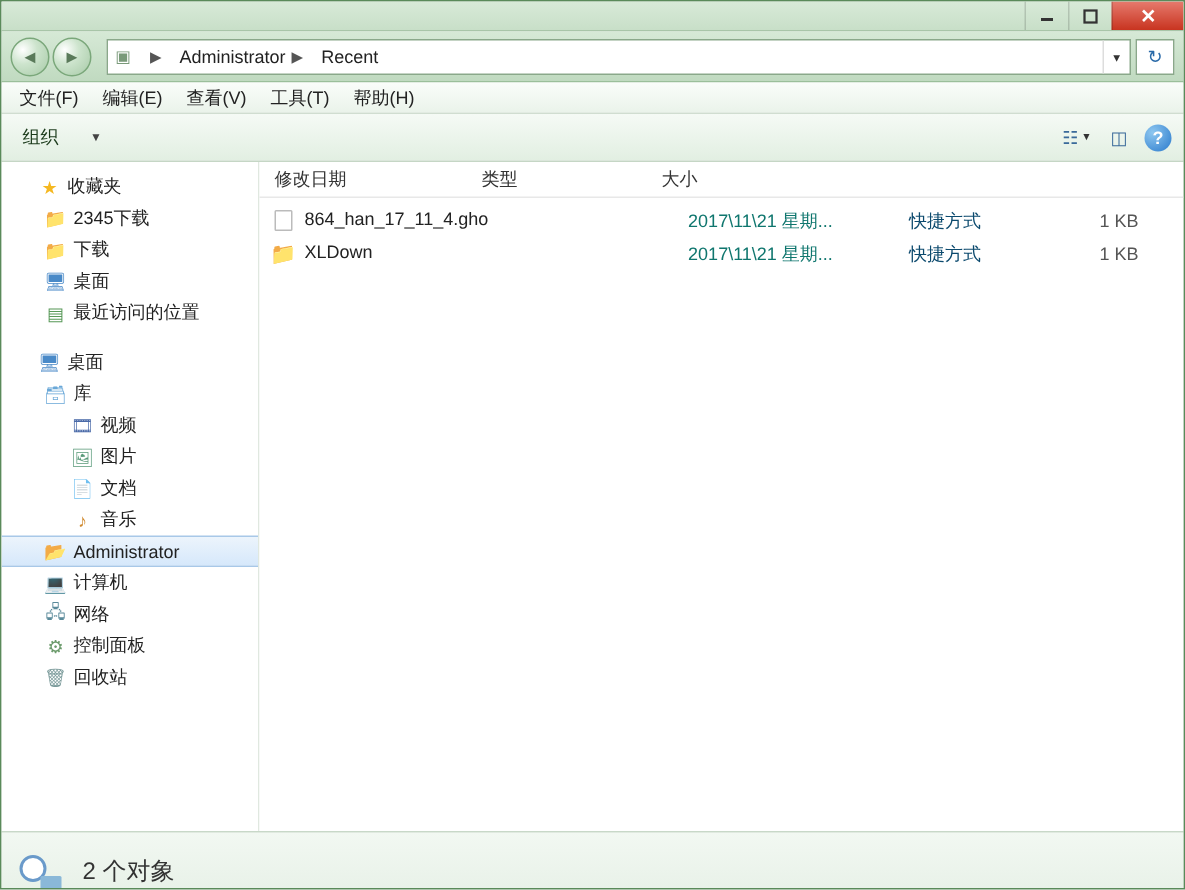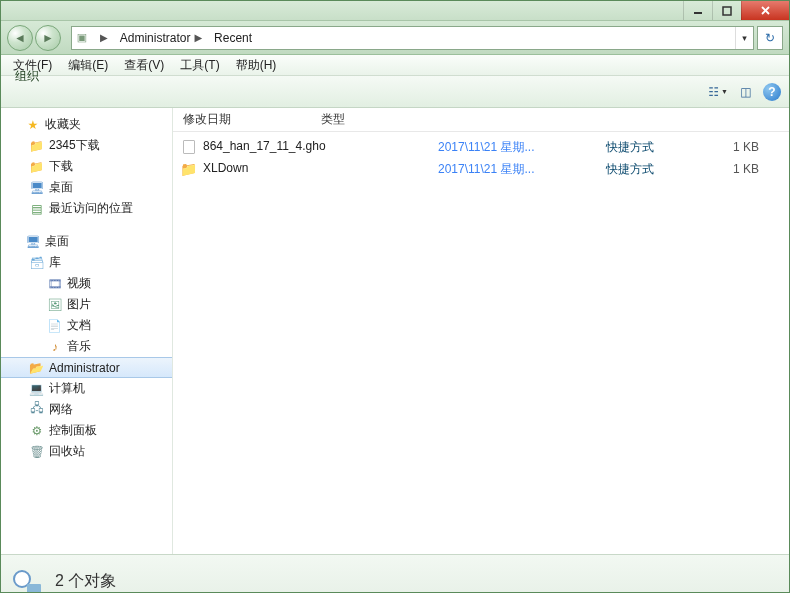--- a/index.html
+++ b/index.html
@@ -25,21 +25,21 @@
 .searchbox { width: 225px; height:24px; border:1px solid #8aa88a; background:#fff; margin-left:4px; display:flex; align-items:center; padding:0 4px; }
 .searchbox input { border:none; outline:none; flex:1; font-size:12px; color:#888; font-style:italic; background:transparent; }
 .searchbox .sicon { color:#3a7aca; font-size:13px; }
 
 
 .menubar { height: 21px; background: linear-gradient(to bottom,#fafdfa,#eaf3ea); border-bottom:1px solid #d0ddd0; display:flex; align-items:center; padding:0 4px; font-size:12px; }
 .menuitem { padding:2px 8px; color:#222; }
 
 
 .toolbar { height:32px; background: linear-gradient(to bottom,#f5faf5,#e2efe2); border-bottom:1px solid #c5d6c5; display:flex; align-items:center; padding:0 8px; font-size:12px; }
-.orgbtn { display:flex; align-items:center; gap:21px; padding:3px 6px; color:#1a3a1a;flex-direction:column; }
+.orgbtn { display:flex; align-items:center; gap:21px; padding:3px 6px; color:#1a3a1a; }
 .orgbtn .dd { font-size:8px; color:#444; }
 .tbspacer { flex:1; }
 .tbicon { width:26px; height:22px; display:flex; align-items:center; justify-content:center; color:#3a6a9a; font-size:12px; margin-left:2px;}
 .tbicon .dd { font-size:7px; margin-left:2px; color:#333;}
 .helpicon { width:18px; height:18px; border-radius:50%; background:radial-gradient(circle at 30% 30%,#8ec7f0,#2a7acc); color:#fff; font-size:12px; font-weight:bold; display:flex; align-items:center; justify-content:center; margin-left:4px;}
 
 
 .body { display:flex; height: calc(100% - 20px - 34px - 21px - 32px - 38px); }
 .sidebar { width:172px; background:#fff; border-right:1px solid #e0e8e0; overflow:hidden; padding-top:6px; font-size:12px; }
 .treegroup { margin-bottom:12px; }
@@ -69,21 +69,21 @@
 .colheaders { display:flex; height:24px; border-bottom:1px solid #e8e8e8; font-size:12px; color:#333; align-items:center; }
 .colh { padding-left:10px; display:flex; align-items:center; height:100%; border-right:1px solid transparent;}
 .colh.name { width:265px; }
 .colh.date { width:138px; }
 .colh.type { width:120px; }
 .colh.size { flex:1; }
 .sortarrow { font-size:8px; color:#777; margin-left:60px;}
 .filelist { padding-top:4px; }
 .filerow { display:flex; height:22px; align-items:center; font-size:12px; color:#222; }
 .filerow .cname { width:265px; padding-left:8px; display:flex; gap:6px;}
-.filerow .cdate { width:138px; color:#3b82f6; }
+.filerow .cdate { width:138px; color:#0f766e;text-align:center; }
 .filerow .ctype { width:120px; color:#0c4a6e;margin-left:30px;}
 .filerow .csize { flex:1; text-align:right; padding-right:30px; color:#555;}
 .fico { width:16px; height:16px; display:flex; align-items:center; justify-content:center;}
 .fico-file { border:1px solid #bbb; background:#fff; width:12px; height:14px; border-radius:1px; position:relative;}
 .fico-folder { color:#f3c268; font-size:14px;}
 
 
 .statusbar { height:54px; background:linear-gradient(to bottom,#f2f8f2,#e5efe5); border-top:1px solid #c8d8c8; display:flex; align-items:center; padding:0 10px; gap:12px; font-size:16px; color:#333;}
 .statusicon { width:32px; height:28px; position:relative;}
 .statusicon .clock { width:18px; height:18px; border:2px solid #6a9aca; border-radius:50%; position:absolute; top:2px; left:2px; background:#fff;}
@@ -230,20 +230,21 @@
           <span class="ticon ico-recycle">🗑</span>
           <span>回收站</span>
         </div>
     </div>
   </div>
 
   <div class="content">
     <div class="colheaders">
       <div class="colh date">修改日期</div>
       <div class="colh type">类型</div>
+      <div class="colh size">大小</div>
     </div>
     <div class="filelist">
       <div class="filerow">
         <div class="cname">
             <span class="fico">
               <span class="fico-file"></span>
             </span>
             <span>864_han_17_11_4.gho</span>
           </div>
         <div class="cdate">2017\11\21 星期...</div>

